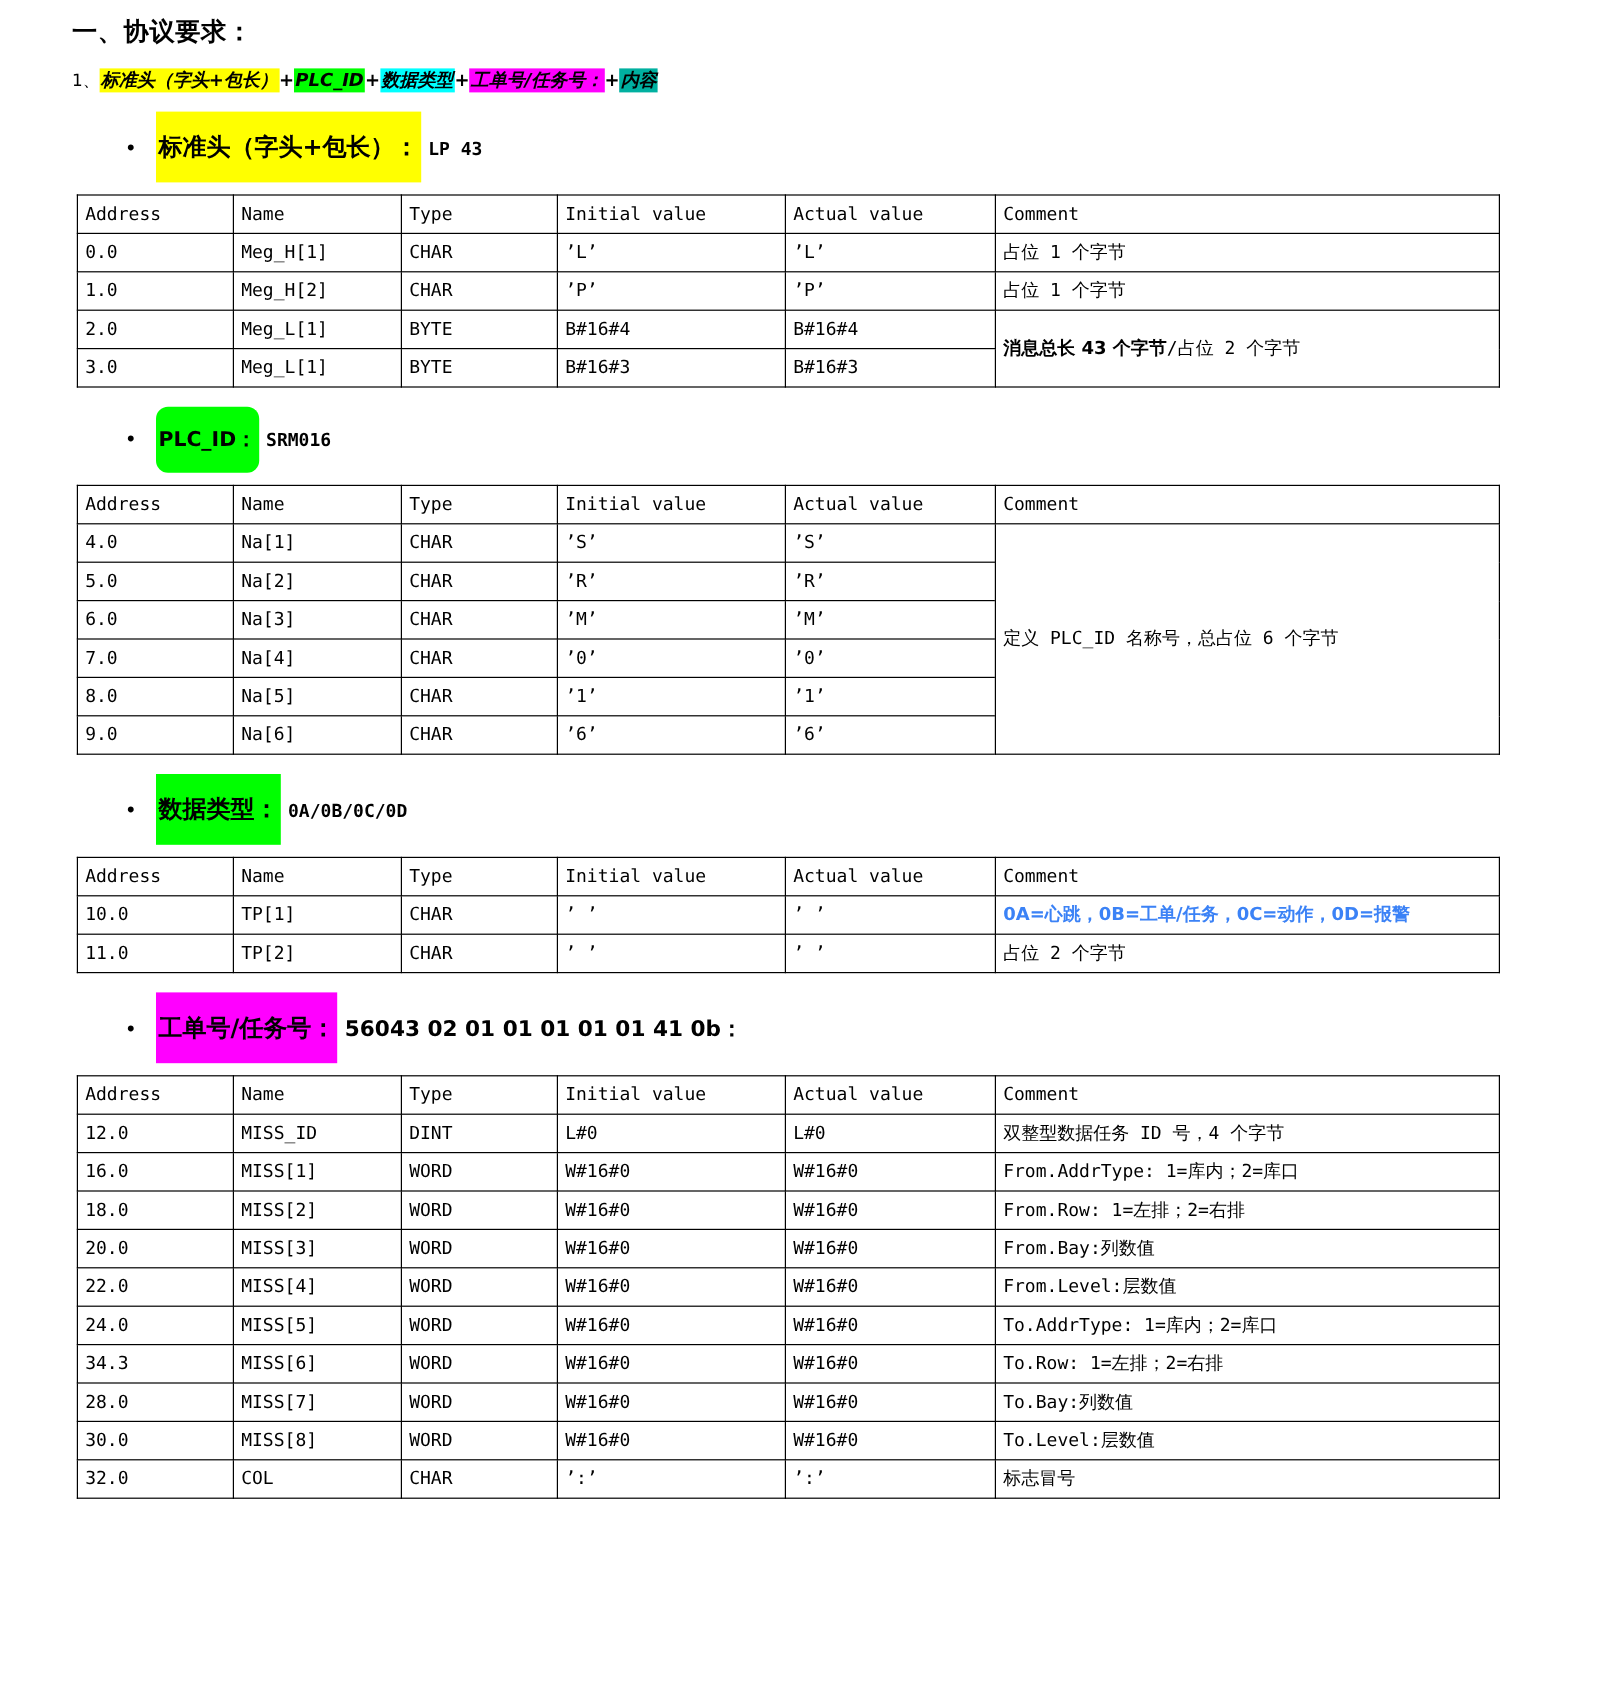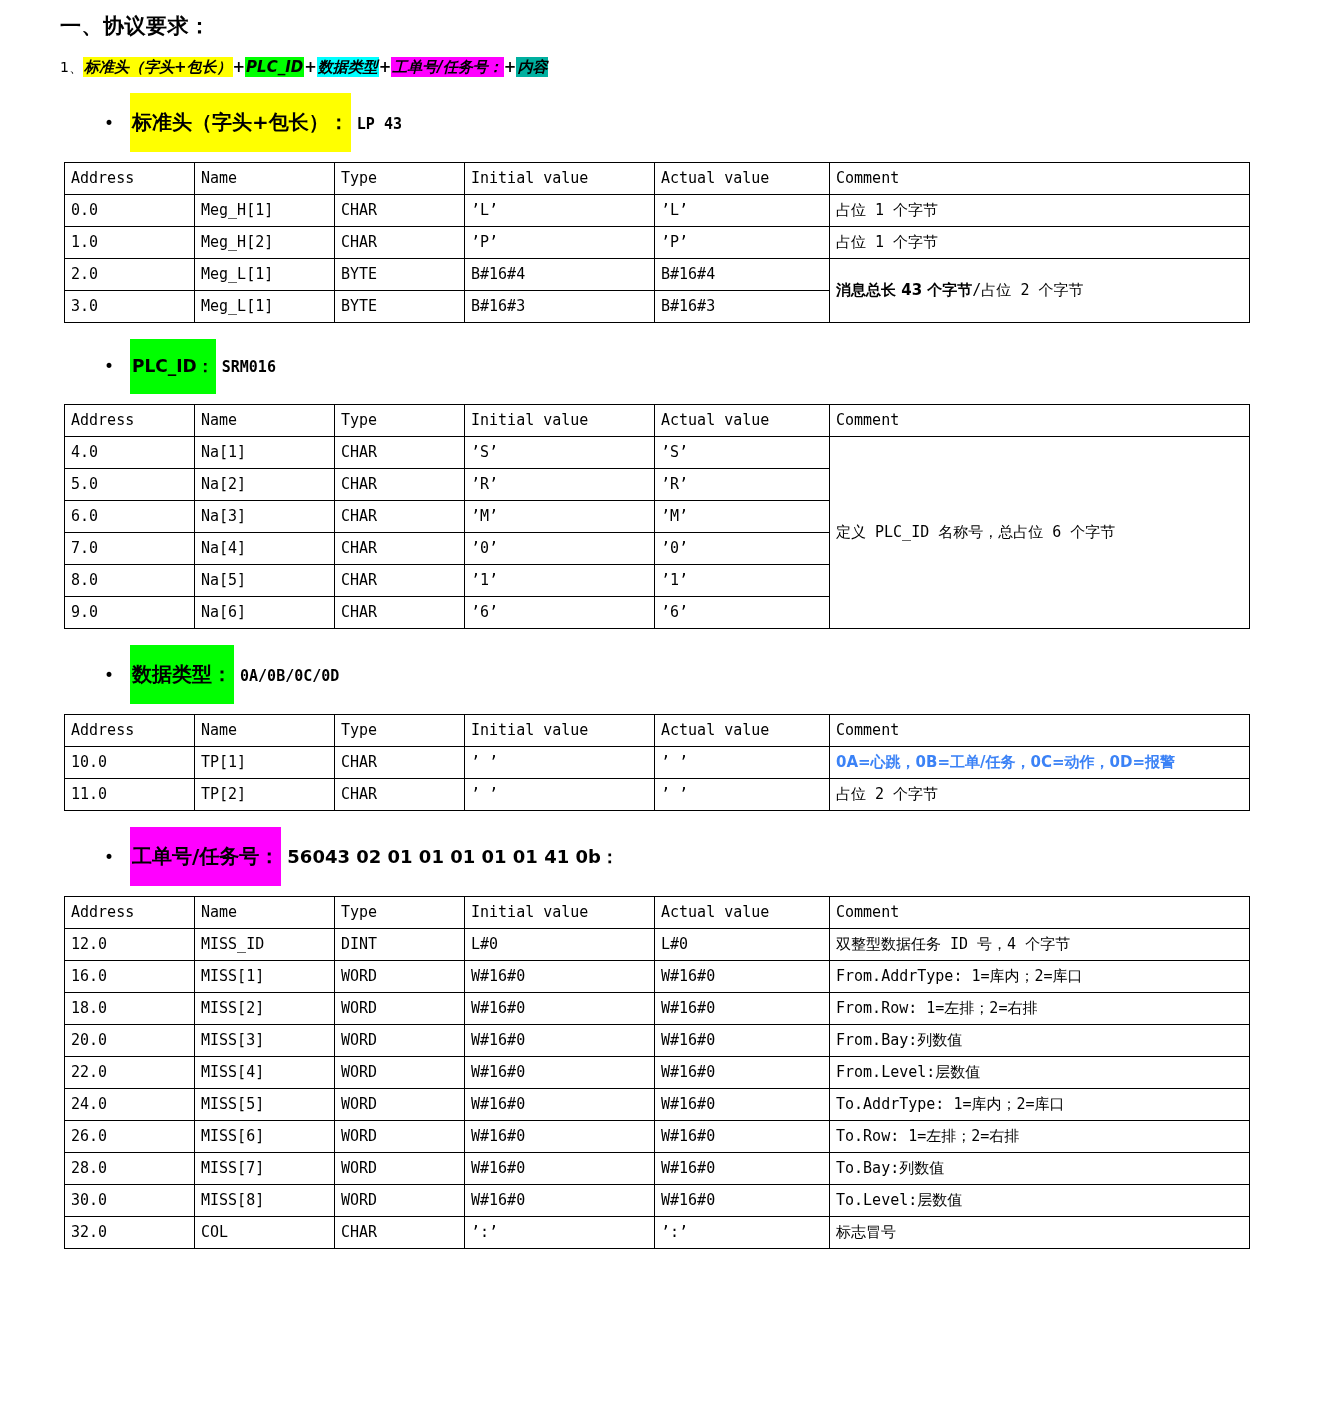--- a/index.html
+++ b/index.html
@@ -66,20 +66,21 @@
     margin-right: 16px;
   }
   .bullet-title {
     font-family: "DejaVu Sans", sans-serif;
     font-weight: bold;
     font-size: 20px;
     padding: 16px 2px;
   }
   .bullet-title.small {
     font-size: 17px;
+    border-radius: 10px;
   }
   .bullet-value {
     font-family: "DejaVu Sans Mono", monospace;
     font-weight: bold;
     font-size: 15px;
     margin-left: 6px;
   }
   .bullet-value.big {
     font-family: "DejaVu Sans", sans-serif;
     font-size: 18px;
@@ -386,21 +387,21 @@
       </tr>
       <tr>
         <td>24.0</td>
         <td>MISS[5]</td>
         <td>WORD</td>
         <td>W#16#0</td>
         <td>W#16#0</td>
         <td class="comment">To.AddrType: 1=库内；2=库口</td>
       </tr>
       <tr>
-        <td>26.0</td>
+        <td>34.3</td>
         <td>MISS[6]</td>
         <td>WORD</td>
         <td>W#16#0</td>
         <td>W#16#0</td>
         <td class="comment">To.Row: 1=左排；2=右排</td>
       </tr>
       <tr>
         <td>28.0</td>
         <td>MISS[7]</td>
         <td>WORD</td>

